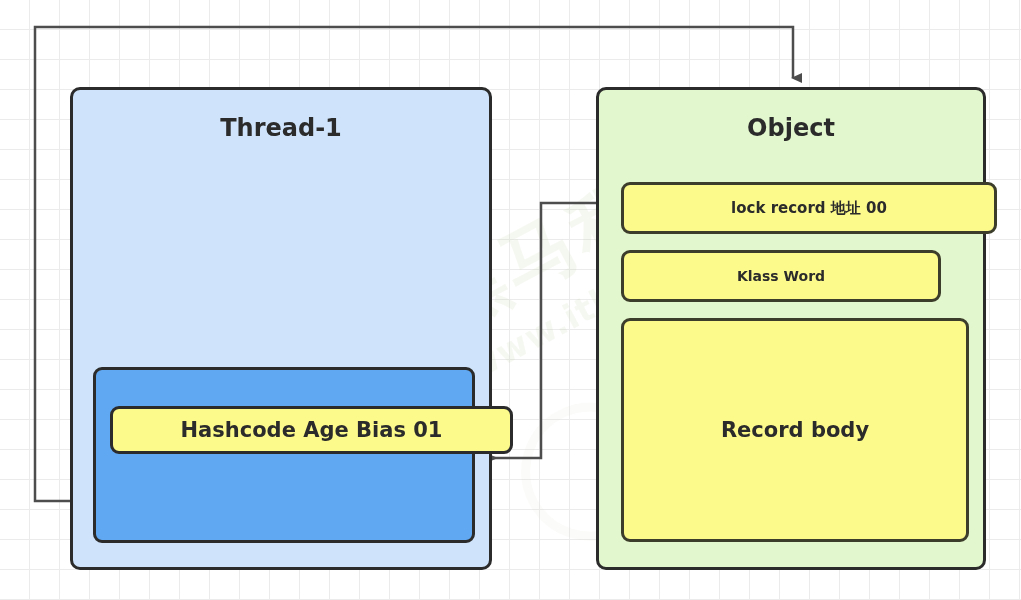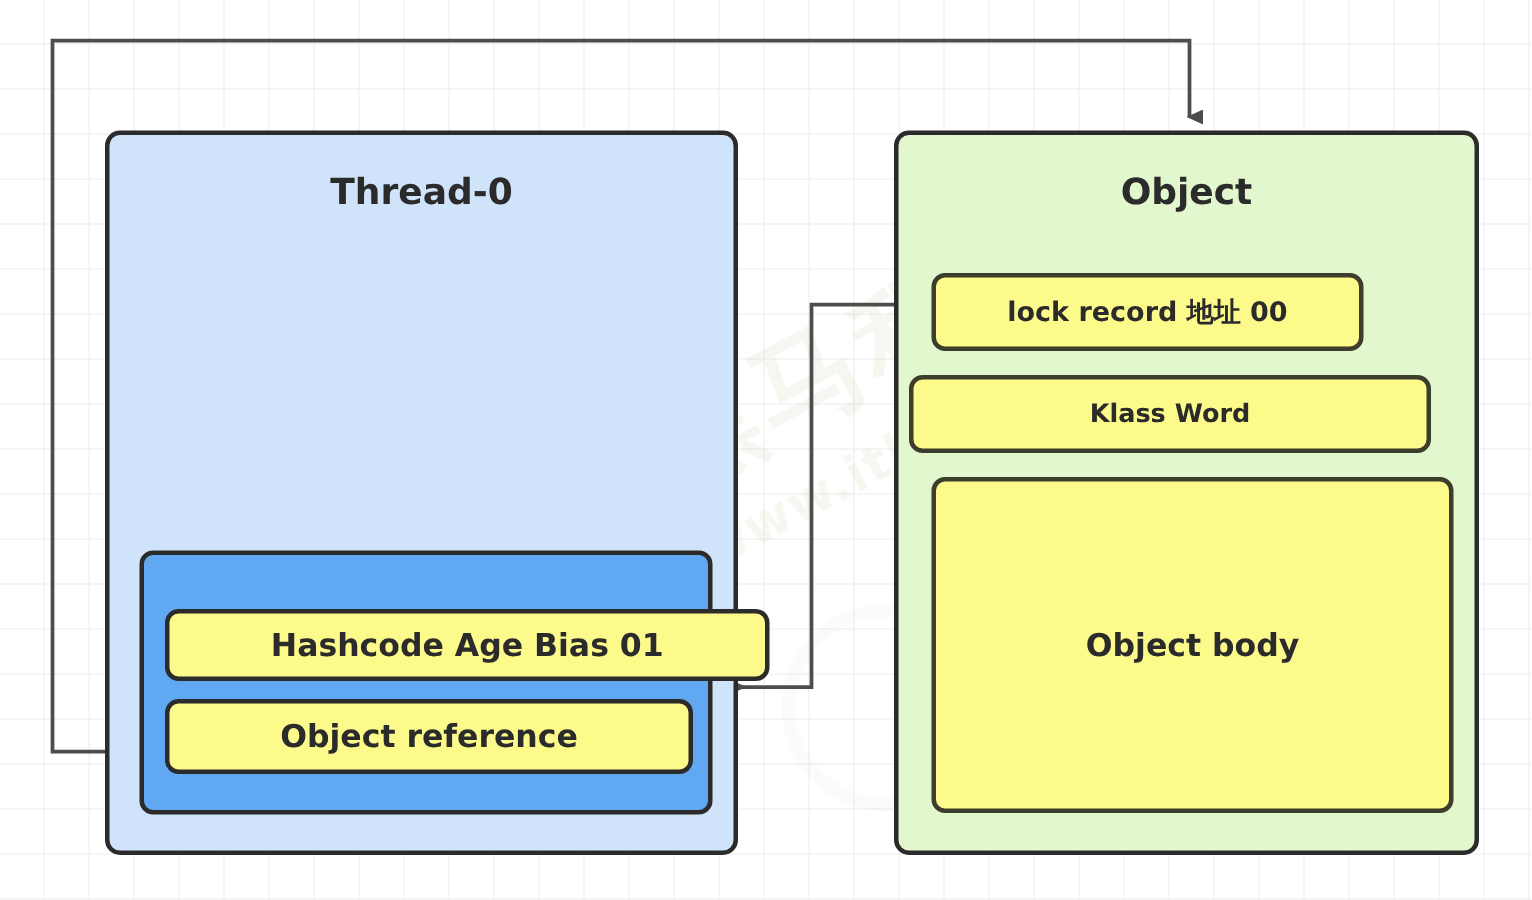--- a/index.html
+++ b/index.html
@@ -134,22 +134,22 @@
     white-space: nowrap;
   }
   .field-blue {
     background: #fdfa8c;
     border: 3px solid #2b2b2b;
   }
 
   #f-hashcode { left: 14px;  top: 36px;  width: 403px; height: 48px; font-size: 21px; }
   #f-objref   { left: 14px;  top: 96px;  width: 352px; height: 50px; font-size: 21px; }
 
-  #f-lockrecord { left: 22px; top: 92px;  width: 288px; height: 52px; font-size: 18px; }
-  #f-klass      { left: 7px; top: 160px; width: 348px; height: 52px; font-size: 17px; }
+  #f-lockrecord { left: 22px; top: 92px;  width: 376px; height: 52px; font-size: 15px; }
+  #f-klass      { left: 22px; top: 160px; width: 320px; height: 52px; font-size: 14px; }
   #f-body       { left: 22px; top: 228px; width: 348px; height: 224px; font-size: 21px; }
 
   .cn { font-family: "DejaVu Sans", "Liberation Sans", sans-serif; }
 
   
   #connectors {
     position: absolute;
     left: 0; top: 0;
     width: 1021px;
     height: 600px;
@@ -176,33 +176,32 @@
         <path d="M12,0 L12,10 L0,5 Z" fill="#4d4d4d"></path>
       </marker>
     </defs>
 
     <polyline points="105,501 35,501 35,27 793,27 793,78" fill="none" stroke="#4d4d4d" stroke-width="2.5" marker-end="url(#arrow-down)"></polyline>
 
     <polyline points="618,203 541,203 541,458 487,458" fill="none" stroke="#4d4d4d" stroke-width="2.5" marker-end="url(#arrow-left)"></polyline>
   </svg>
 
   <div class="node" id="thread-box">
-    <div class="node-title">Thread-0</div>
+    <div class="node-title">Thread-1</div>
 
     <div id="lock-record-box">
 
       <div class="field field-blue" id="f-hashcode">Hashcode Age Bias 01</div>
 
-      <div class="field field-blue" id="f-objref">Object reference</div>
     </div>
   </div>
 
   <div class="node" id="object-box">
     <div class="node-title">Object</div>
 
     <div class="field cn" id="f-lockrecord">lock record 地址 00</div>
 
     <div class="field" id="f-klass">Klass Word</div>
 
-    <div class="field" id="f-body">Object body</div>
+    <div class="field" id="f-body">Record body</div>
   </div>
 
 </div>
 
 </body></html>

